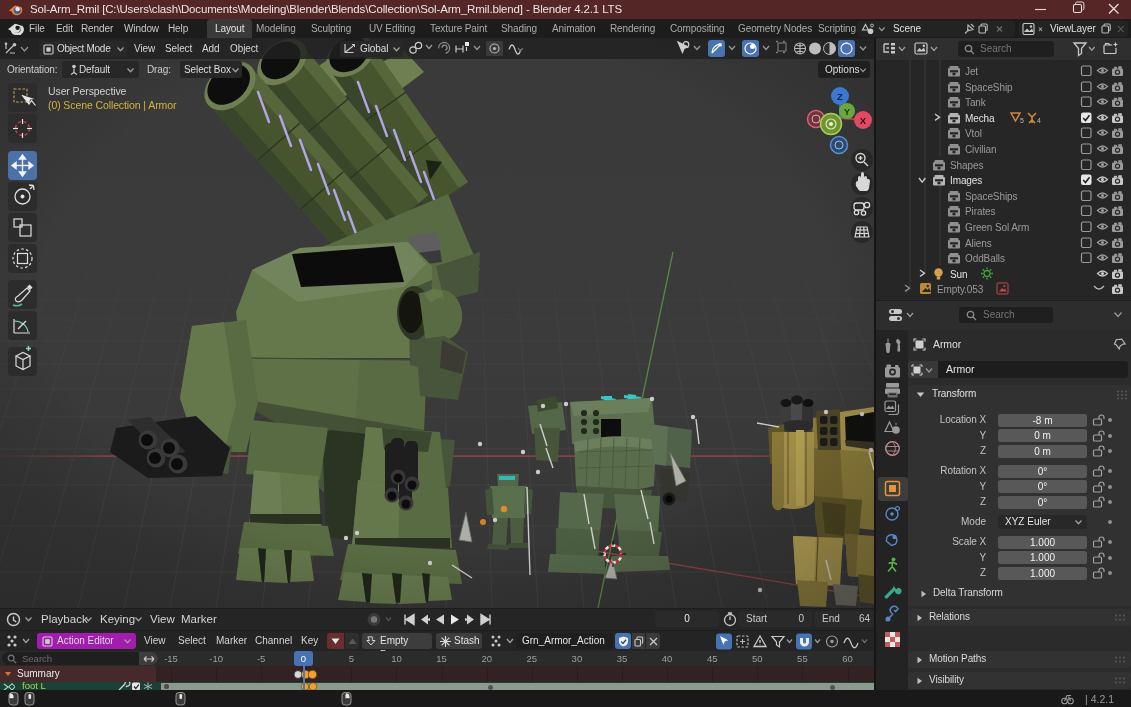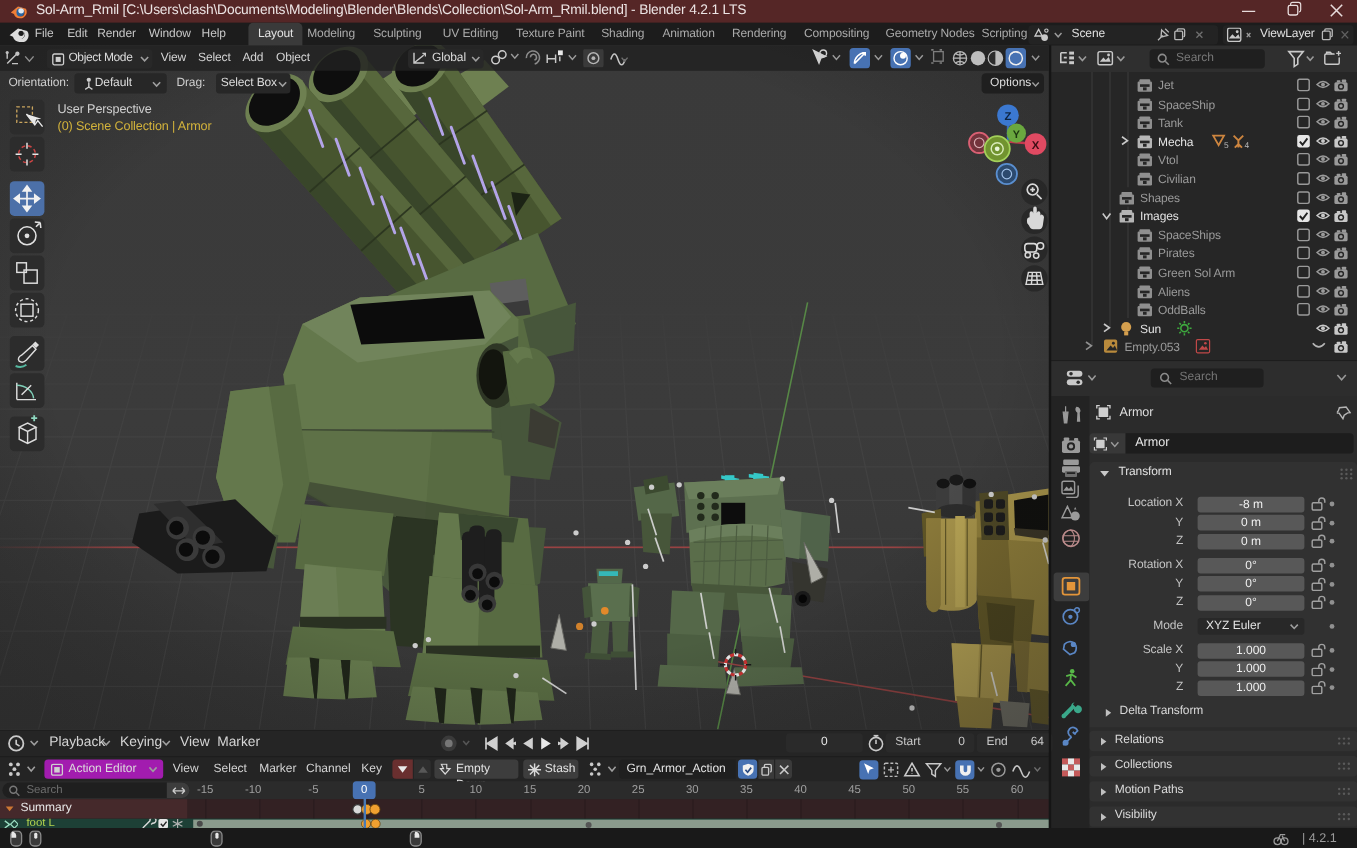--- a/index.html
+++ b/index.html
@@ -1251,36 +1251,20 @@
           <g fill="#5a5a5a">
             <circle cx="2" cy="1.5" r="1"></circle>
             <circle cx="6" cy="1.5" r="1"></circle>
             <circle cx="10" cy="1.5" r="1"></circle>
             <circle cx="2" cy="5.5" r="1"></circle>
             <circle cx="6" cy="5.5" r="1"></circle>
             <circle cx="10" cy="5.5" r="1"></circle>
           </g>
         </svg>
     </div>
-    <div class="abs" style="left:32px; top:329px; width:223px; height:17px; background:#323232; border-radius:3px;">
-      <svg class="abs" style="left:8px; top:5px;" width="7" height="8" viewBox="0 0 7 8">
-          <path d="M1.5 0.8 l4.5 3.2 -4.5 3.2 Z" fill="#c0c0c0"></path>
-        </svg>
-      <span class="abs" style="left:21px; top:2px; color:#dadada; font-size:10px; letter-spacing:-0.1px;">Collections</span>
-      <svg class="abs" style="right:5px; top:5px;" width="12" height="8" viewBox="0 0 12 8">
-          <g fill="#5a5a5a">
-            <circle cx="2" cy="1.5" r="1"></circle>
-            <circle cx="6" cy="1.5" r="1"></circle>
-            <circle cx="10" cy="1.5" r="1"></circle>
-            <circle cx="2" cy="5.5" r="1"></circle>
-            <circle cx="6" cy="5.5" r="1"></circle>
-            <circle cx="10" cy="5.5" r="1"></circle>
-          </g>
-        </svg>
-    </div>
     <div class="abs" style="left:32px; top:350px; width:223px; height:17px; background:#323232; border-radius:3px;">
       <svg class="abs" style="left:8px; top:5px;" width="7" height="8" viewBox="0 0 7 8">
           <path d="M1.5 0.8 l4.5 3.2 -4.5 3.2 Z" fill="#c0c0c0"></path>
         </svg>
       <span class="abs" style="left:21px; top:2px; color:#dadada; font-size:10px; letter-spacing:-0.1px;">Motion Paths</span>
       <svg class="abs" style="right:5px; top:5px;" width="12" height="8" viewBox="0 0 12 8">
           <g fill="#5a5a5a">
             <circle cx="2" cy="1.5" r="1"></circle>
             <circle cx="6" cy="1.5" r="1"></circle>
             <circle cx="10" cy="1.5" r="1"></circle>
@@ -1446,21 +1430,21 @@
         <path d="M84 9 a4.5 4.5 0 0 0 9 0 v-4 h-3 v4 a1.5 1.5 0 0 1 -3 0 v-4 h-3 Z" fill="#f0f0f0"></path>
         <path d="M99 6.5 l2.5 3 2.5-3" fill="none" stroke="#9a9a9a" stroke-width="1.2"></path>
         <circle cx="116" cy="8.5" r="5.5" fill="none" stroke="#9a9a9a" stroke-width="1.2"></circle>
           <circle cx="116" cy="8.5" r="1.8" fill="#9a9a9a"></circle>
         <path d="M128 13 q3.5 -9.5 7 0 t7 0" fill="none" stroke="#c5c5c5" stroke-width="1.3" transform="translate(0,-3)"></path>
         <path d="M146 6.5 l2.5 3 2.5-3" fill="none" stroke="#6f6f6f" stroke-width="1.2"></path>
       </svg>
     </div>
     <div class="abs" style="left:0; top:20px; width:874px; height:15px; background:#2b2b2b;">
       <span class="abs" style="left:159.0px; top:1.5px; width:24px; text-align:center; color:#9f9f9f; font-size:9.5px;">-15</span>
-        <span class="abs" style="left:204.1px; top:1.5px; width:24px; text-align:left; color:#9f9f9f; font-size:9.5px;">-10</span>
+        <span class="abs" style="left:204.1px; top:1.5px; width:24px; text-align:center; color:#9f9f9f; font-size:9.5px;">-10</span>
         <span class="abs" style="left:249.2px; top:1.5px; width:24px; text-align:center; color:#9f9f9f; font-size:9.5px;">-5</span>
         <span class="abs" style="left:294.3px; top:1.5px; width:24px; text-align:center; color:#9f9f9f; font-size:9.5px;">0</span>
         <span class="abs" style="left:339.4px; top:1.5px; width:24px; text-align:center; color:#9f9f9f; font-size:9.5px;">5</span>
         <span class="abs" style="left:384.5px; top:1.5px; width:24px; text-align:center; color:#9f9f9f; font-size:9.5px;">10</span>
         <span class="abs" style="left:429.6px; top:1.5px; width:24px; text-align:center; color:#9f9f9f; font-size:9.5px;">15</span>
         <span class="abs" style="left:474.7px; top:1.5px; width:24px; text-align:center; color:#9f9f9f; font-size:9.5px;">20</span>
         <span class="abs" style="left:519.8px; top:1.5px; width:24px; text-align:center; color:#9f9f9f; font-size:9.5px;">25</span>
         <span class="abs" style="left:564.9000000000001px; top:1.5px; width:24px; text-align:center; color:#9f9f9f; font-size:9.5px;">30</span>
         <span class="abs" style="left:610.0px; top:1.5px; width:24px; text-align:center; color:#9f9f9f; font-size:9.5px;">35</span>
         <span class="abs" style="left:655.1px; top:1.5px; width:24px; text-align:center; color:#9f9f9f; font-size:9.5px;">40</span>

